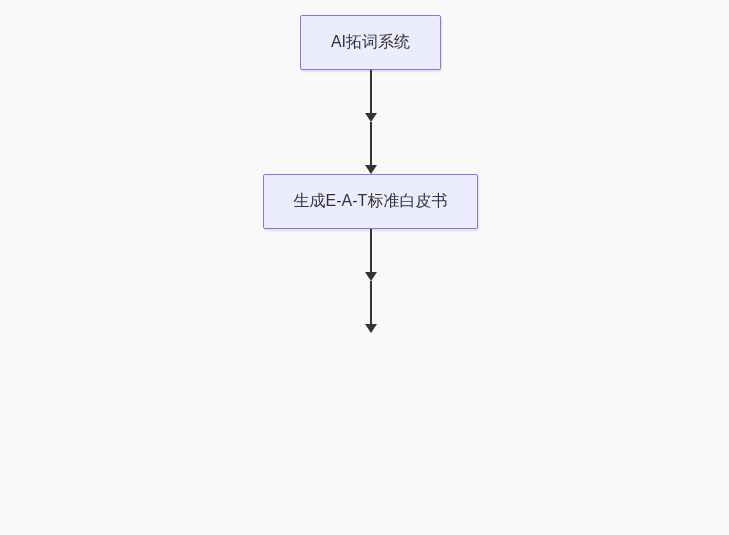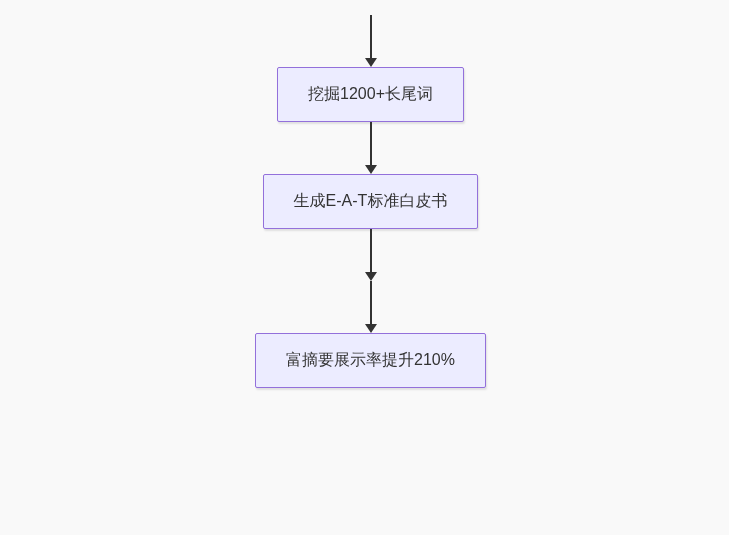--- a/index.html
+++ b/index.html
@@ -55,29 +55,29 @@
     border-left: 6px solid transparent;
     border-right: 6px solid transparent;
     border-top: 9px solid var(--arrow, #333333);
   }
 </style>
 </head>
 <body>
 
 <div class="diagram">
 
+  <div class="flow-node">
+    <span>AI拓词系统</span>
+  </div>
 
   <div class="arrow">
     <div class="arrow-line"></div>
     <div class="arrow-head"></div>
   </div>
 
-  <div class="flow-node">
-    <span>挖掘1200+长尾词</span>
-  </div>
 
   <div class="arrow">
     <div class="arrow-line"></div>
     <div class="arrow-head"></div>
   </div>
 
   <div class="flow-node">
     <span>生成E-A-T标准白皮书</span>
   </div>
 
@@ -85,17 +85,14 @@
     <div class="arrow-line"></div>
     <div class="arrow-head"></div>
   </div>
 
 
   <div class="arrow">
     <div class="arrow-line"></div>
     <div class="arrow-head"></div>
   </div>
 
-  <div class="flow-node">
-    <span>富摘要展示率提升210%</span>
-  </div>
 
 </div>
 
 </body></html>

